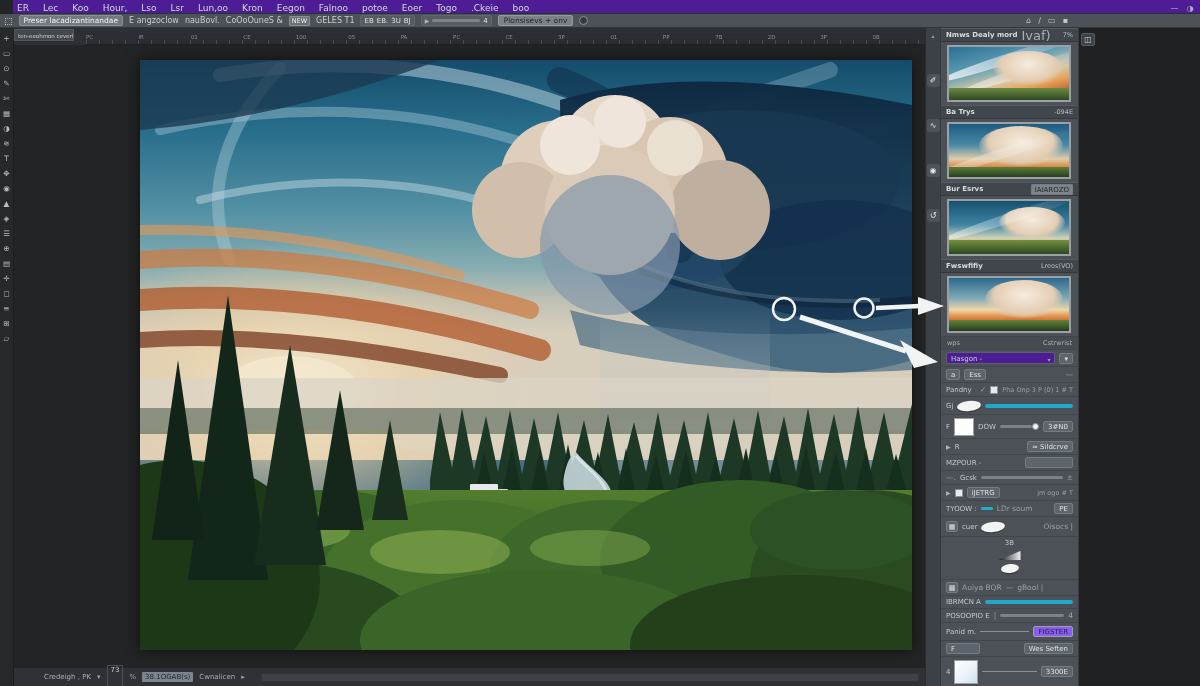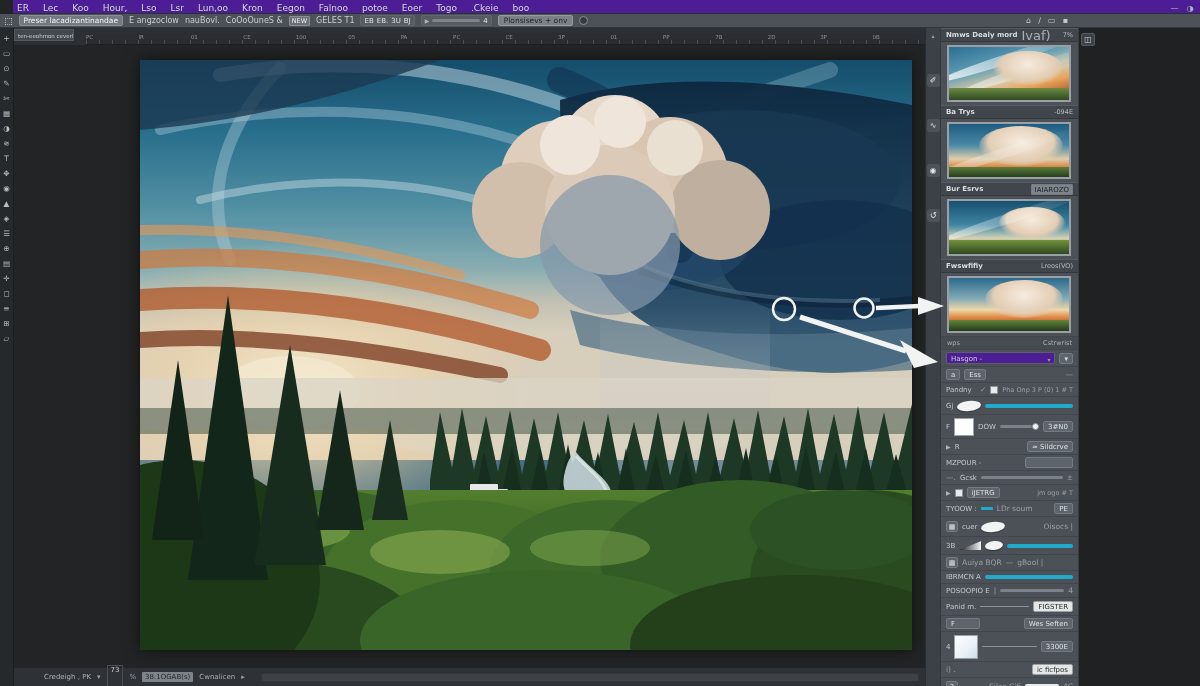--- a/index.html
+++ b/index.html
@@ -103,21 +103,21 @@
   .v4 .sky { background:linear-gradient(180deg,#2c6a8c 0%,#7fa9b6 38%,#f0d7a8 60%,#e08b45 74%,#a85526 88%); }
   .v4 .ground { height:11px; background:linear-gradient(180deg,#66833c,#243c1c); }
 
   .prow { display:flex; align-items:center; gap:4px; padding:2px 5px; min-height:13px;
     border-top:1px solid #41464b; }
   .prow .grow { flex:1; }
   .dim { color:#9aa0a6; }
   .lbl { white-space:nowrap; font-size:7px; color:#c4c9cd; }
   .chip { background:#5d646b; border:1px solid #757b81; color:#dde1e4; border-radius:2px;
     padding:0 4px; height:11px; line-height:10px; font-size:7px; white-space:nowrap; cursor:pointer;}
-  .chip.hl { background:#e5e5e5; color:#23272b; border-color:#9aa0a5; }
+  .chip.hl { background:#8b5cf6; color:#23272b; border-color:#9aa0a5; }
   .track { height:4px; background:#21aacb; border-radius:2px; }
   .track.gray { background:#7b828a; height:3px; }
   .knob { width:7px; height:7px; border-radius:50%; background:#f0f2f3; border:1px solid #8a9096;
     margin-left:-4px; }
   .blob { width:24px; height:10px; background:#f2f4f4; border-radius:50%;
     transform:rotate(-6deg); box-shadow:0 1px 1px rgba(0,0,0,.35); }
   .swatch { background:#fdfefe; border:1px solid #9aa0a5; }
   .swatch.small { width:20px; height:18px; }
   .swatch.big { width:24px; height:24px;
     background:linear-gradient(135deg,#ffffff 0%,#e8f1f6 60%,#cfdfe8 100%); }
@@ -537,21 +537,21 @@
     </div>
 
     <div class="prow" style="min-height:20px;">
       <span class="iconchip">▦</span>
       <span class="lbl dim">cuer</span>
       <span class="blob"></span>
       <span class="grow"></span>
       <span class="dim">Oisocs |</span>
     </div>
 
-    <div class="prow" style="min-height:18px;">
+    <div class="prow" style="min-height:18px;flex-direction:column;">
       <span class="lbl dim">3B</span>
       <span class="wedge"></span>
       <span class="blob" style="width:18px;height:9px;"></span>
       <span class="track grow"></span>
     </div>
 
     <div class="prow">
       <span class="iconchip">▩</span>
       <span class="dim">Auiya BQR</span>
       <span class="dim">—</span>

